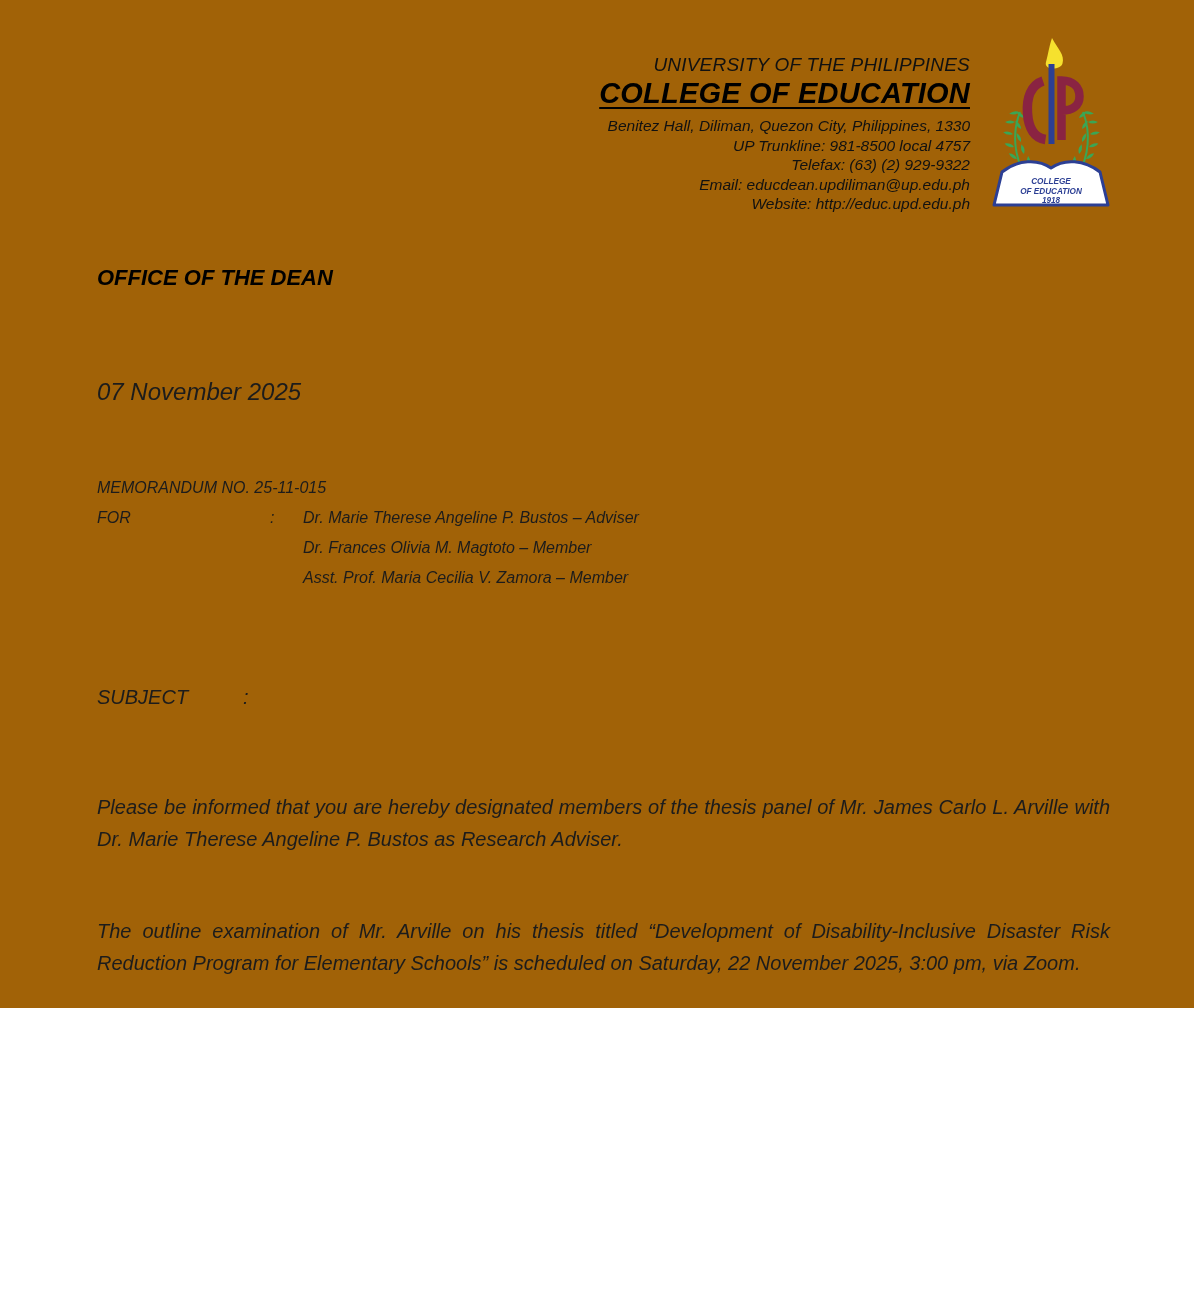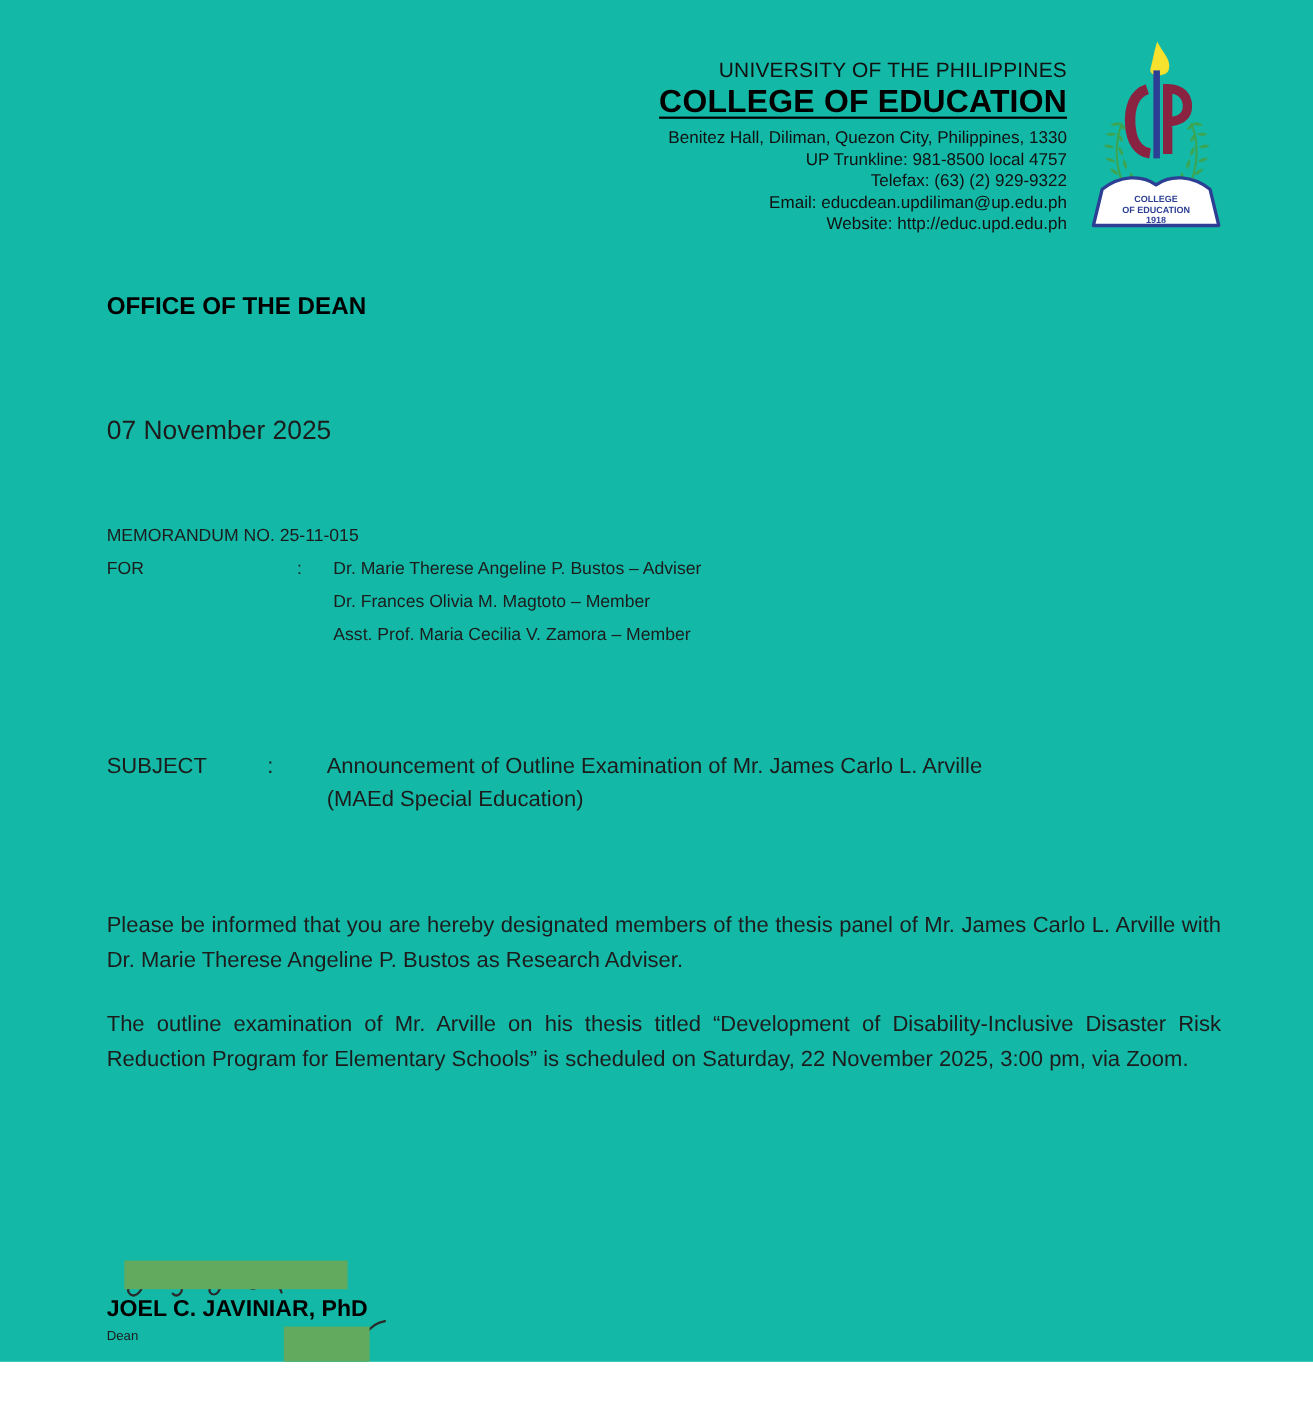--- a/index.html
+++ b/index.html
@@ -1,19 +1,19 @@
 <!DOCTYPE html>
 <html><head>
 <meta charset="utf-8">
 <style>
   * { margin:0; padding:0; box-sizing:border-box; }
   body { background:#ffffff; font-family:"Liberation Sans", sans-serif; }
   .page {
-    position:relative; width:1194px; height:1238px; background:#14b8a6;
-    color:#1c1c1c; overflow:hidden;
+    position:relative; width:1194px; height:1008px; background:#a16207;
+    color:#1c1c1c; overflow:hidden;font-style:italic;
   }
 
   
   .header-text { position:absolute; top:54px; right:224px; width:620px; text-align:right; }
   .university  { font-size:19px; letter-spacing:.2px; color:#111; }
   .college     { font-size:29px; font-weight:700; color:#000;
                  text-decoration:underline; text-decoration-thickness:2px; text-underline-offset:4px;
                  margin-top:1px; margin-bottom:6px; letter-spacing:.2px; }
   .contact-line{ font-size:15.5px; line-height:19.5px; color:#111; }
 
@@ -32,21 +32,21 @@
   .for-colon    { width:33px;  flex:0 0 33px; }
   .recipients   { flex:1; }
 
   .subject-row    { position:absolute; left:97px; top:682px; display:flex; font-size:20px; line-height:30px; width:1020px; }
   .subject-label  { width:146px; flex:0 0 146px; }
   .subject-colon  { width:54px;  flex:0 0 54px; }
   .subject-value  { flex:1; }
 
   .para { position:absolute; left:97px; width:1013px; font-size:20px; line-height:31.5px;
           text-align:justify; color:#1c1c1c; }
-  .para-1 { top:826px; }
+  .para-1 { top:792px; }
   .para-2 { top:916px; }
 
   
   .sig-strokes   { position:absolute; left:105px; top:1158px; width:240px; height:28px; z-index:1; }
   .redaction-1   { position:absolute; left:113px; top:1146px; width:203px; height:26px; z-index:2; }
   .redaction-2   { position:absolute; left:258px; top:1206px; width:78px;  height:32px; z-index:3; }
   .redaction     { border:none; }
   .pen-flourish  { position:absolute; left:330px; top:1199px; width:22px; height:16px; z-index:2; }
   .sig-name  { position:absolute; left:97px; top:1178px; font-size:21px; font-weight:700; color:#000; z-index:4; }
   .sig-title { position:absolute; left:97px; top:1207px; font-size:12px; z-index:2; }
@@ -131,24 +131,20 @@
         <div>Dr. Marie Therese Angeline P. Bustos – Adviser</div>
         <div>Dr. Frances Olivia M. Magtoto – Member</div>
         <div>Asst. Prof. Maria Cecilia V. Zamora – Member</div>
       </div>
     </div>
   </div>
 
   <div class="subject-row">
     <div class="subject-label">SUBJECT</div>
     <div class="subject-colon">:</div>
-    <div class="subject-value">
-      <div>Announcement of Outline Examination of Mr. James Carlo L. Arville</div>
-      <div>(MAEd Special Education)</div>
-    </div>
   </div>
 
   <div class="para para-1">Please be informed that you are hereby designated members of the thesis panel of Mr. James Carlo L. Arville with Dr. Marie Therese Angeline P. Bustos as Research Adviser.</div>
   <div class="para para-2">The outline examination of Mr. Arville on his thesis titled “Development of Disability-Inclusive Disaster Risk Reduction Program for Elementary Schools” is scheduled on Saturday, 22 November 2025, 3:00 pm, via Zoom.</div>
 
   <svg class="sig-strokes" viewBox="0 0 240 28" xmlns="http://www.w3.org/2000/svg">
     <g fill="none" stroke="#2a2a2a" stroke-width="2" stroke-linecap="round">
       <path d="M25,8 C24,18 16,23 12,17 C10,13 14,10 18,12"></path>
       <path d="M60,10 C62,18 56,22 52,18"></path>
       <path d="M95,6 C97,16 90,22 86,17 C84,13 88,10 92,12"></path>

